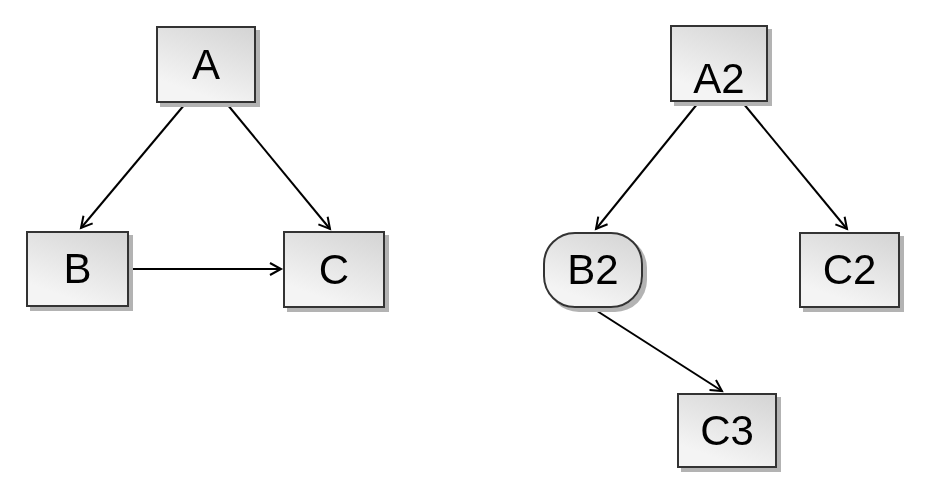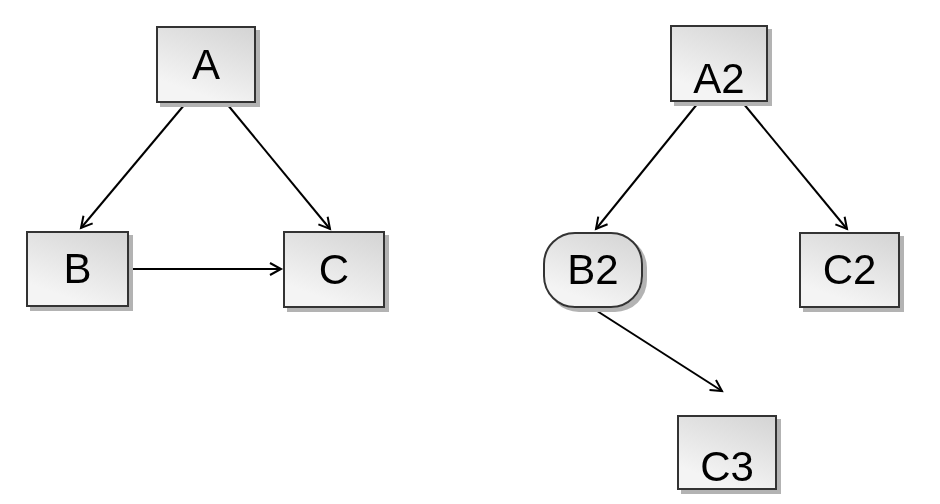--- a/index.html
+++ b/index.html
@@ -76,17 +76,17 @@
   </div>
   <div class="node" style="left: 670px; top: 25px; width: 98px; height: 77px; align-items: flex-end;">
     <span class="node-label">A2</span>
   </div>
   <div class="node" style="left: 543px; top: 232px; width: 100px; height: 76px; border-radius: 32px;">
     <span class="node-label">B2</span>
   </div>
   <div class="node" style="left: 799px; top: 232px; width: 101px; height: 76px; align-items: center;">
     <span class="node-label">C2</span>
   </div>
-  <div class="node" style="left: 677px; top: 415px; width: 100px; height: 75px; align-items: flex-end;">
+  <div class="node" style="left: 677px; top: 393px; width: 100px; height: 75px;">
     <span class="node-label">C3</span>
   </div>
 
 </div>
 
 </body></html>

